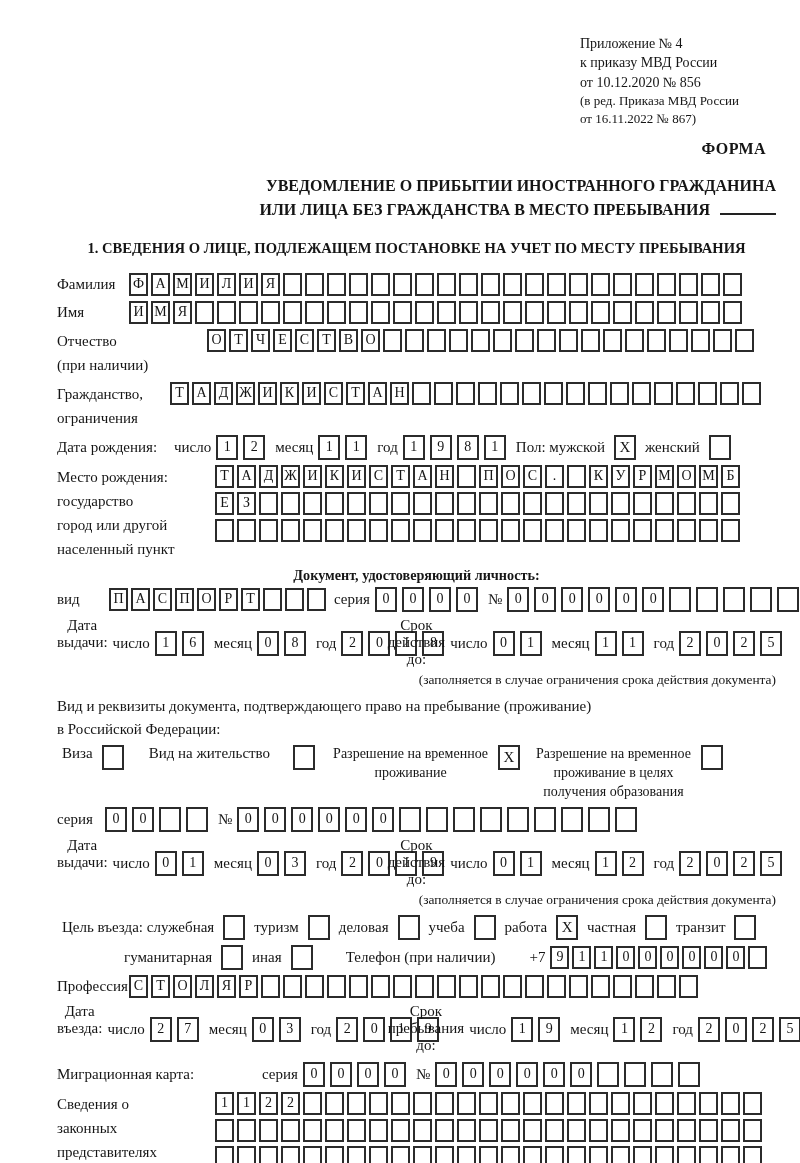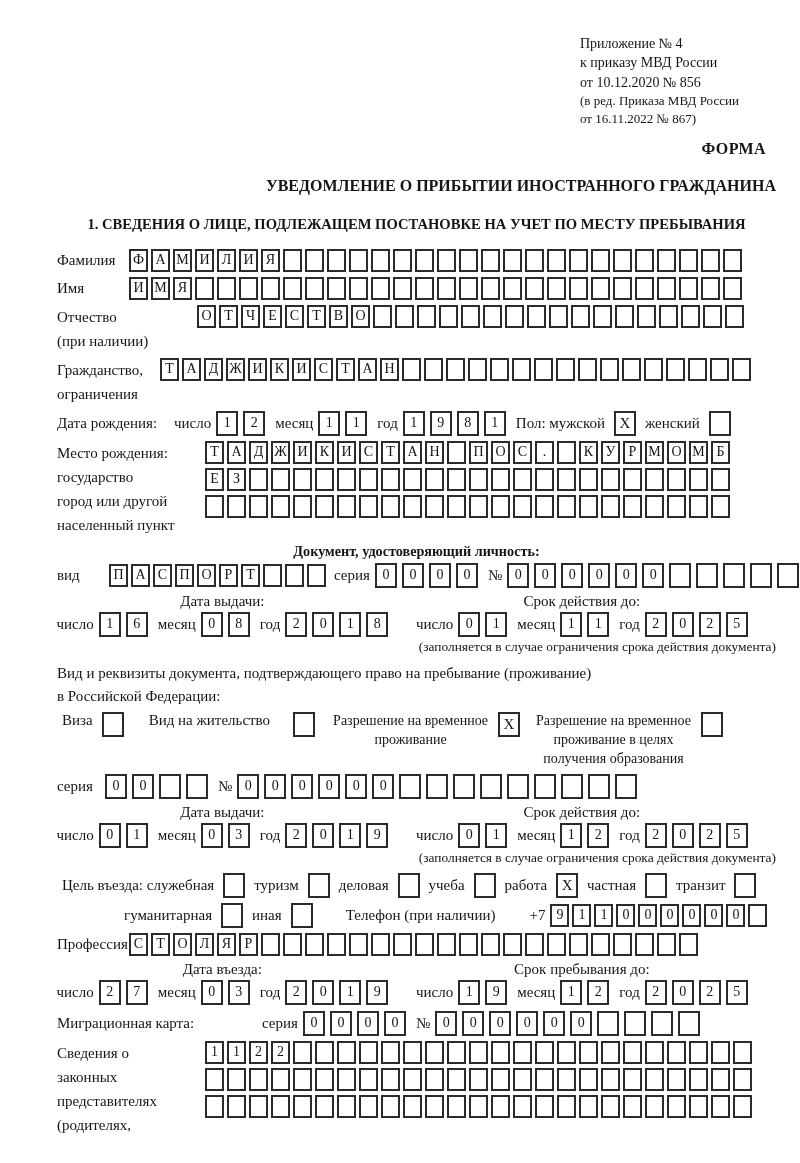--- a/index.html
+++ b/index.html
@@ -17,28 +17,28 @@
   .seg-label{font-size:15px;white-space:nowrap;}
   .seg-text{font-size:15px;white-space:nowrap;margin:0 5px;}
   .gap{flex:none;display:inline-block;}
   .cells{display:flex;flex:none;}
   .cell{flex:none;width:19px;height:23px;border:2px solid #2b2b2b;margin-right:3px;box-sizing:border-box;
         display:flex;align-items:center;justify-content:center;font-size:14px;}
   .cells.spaced .cell{width:22px;height:25px;margin-right:5px;}
   .cbox{flex:none;width:22px;height:25px;border:2px solid #2b2b2b;box-sizing:border-box;margin:0 4px;
         display:flex;align-items:center;justify-content:center;font-size:15px;}
   .stack{text-align:center;font-size:14px;line-height:1.35;margin:0 6px;}
-  .lc{display:flex;align-items:flex-start;margin-bottom:5px;}
+  .lc{display:flex;align-items:flex-start;margin-bottom:5px;gap:10px;}
   .lc-label{font-size:15px;line-height:1.6;flex:none;}
   .lc-rows{display:flex;flex-direction:column;gap:4px;}
   .center-heading{text-align:center;font-weight:bold;font-size:14.2px;margin:6px 0 3px;}
   .para{font-size:15px;line-height:1.55;margin:3px 0 4px;}
   .daterow{margin:1px 0 0;}
   .dcols{display:flex;}
-  .dhalf{display:flex;flex-direction:column;align-items:center;}
+  .dhalf{display:flex;flex-direction:row;}
   .dhalf.left{width:46%;}
   .dhalf.right{width:54%;}
   .dtitle{text-align:center;font-size:15px;margin-bottom:2px;}
   .dline{display:flex;align-items:center;}
   .date-note{text-align:right;font-size:13.4px;margin:2px 0 7px;}
 </style>
 </head>
 <body>
 
 <div class="page">
@@ -48,20 +48,23 @@
     <div>к приказу МВД России</div>
     <div>от 10.12.2020 № 856</div>
     <div class="sub">(в ред. Приказа МВД России</div>
     <div class="sub">от 16.11.2022 № 867)</div>
   </div>
 
   <div class="form-label">ФОРМА</div>
 
   <div class="title">
     <div>УВЕДОМЛЕНИЕ О ПРИБЫТИИ ИНОСТРАННОГО ГРАЖДАНИНА</div>
+    <div>
+      <span>ИЛИ ЛИЦА БЕЗ ГРАЖДАНСТВА В МЕСТО ПРЕБЫВАНИЯ</span><span class="uline"></span>
+    </div>
   </div>
 
   <div class="section-heading">1. СВЕДЕНИЯ О ЛИЦЕ, ПОДЛЕЖАЩЕМ ПОСТАНОВКЕ НА УЧЕТ ПО МЕСТУ ПРЕБЫВАНИЯ</div>
 
   <div id="form-body">
       <div class="frow">
         <span class="seg-label" style="min-width: 72px;">Фамилия</span>
         <div class="cells">
           <div class="cell">Ф</div>
           <div class="cell">А</div>

